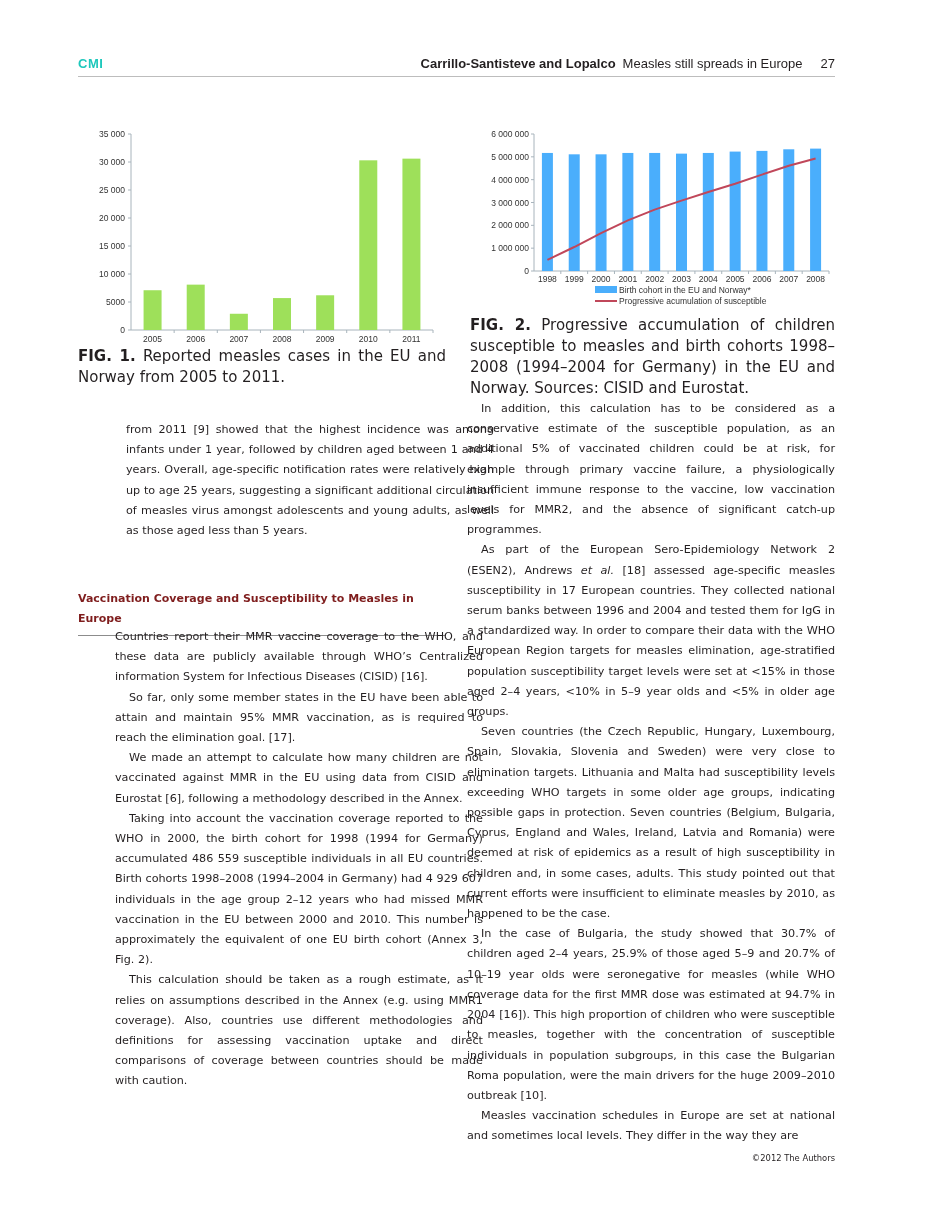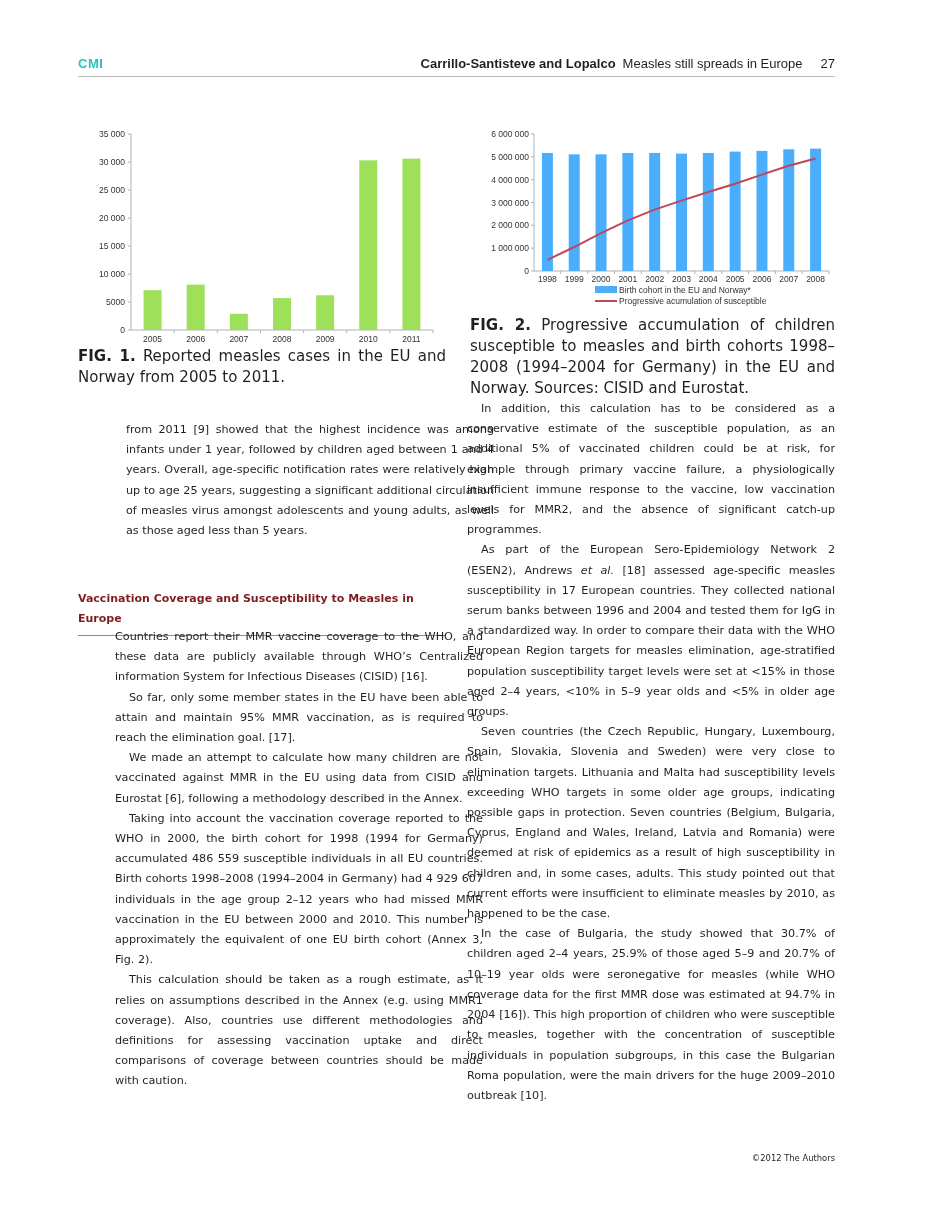--- a/index.html
+++ b/index.html
@@ -167,17 +167,18 @@
   <p class="indent">We made an attempt to calculate how many children are not vaccinated against MMR in the EU using data from CISID and Eurostat [6], following a methodology described in the Annex.</p>
   <p class="indent">Taking into account the vaccination coverage reported to the WHO in 2000, the birth cohort for 1998 (1994 for Germany) accumulated 486 559 susceptible individuals in all EU countries. Birth cohorts 1998–2008 (1994–2004 in Germany) had 4 929 607 individuals in the age group 2–12 years who had missed MMR vaccination in the EU between 2000 and 2010. This number is approximately the equivalent of one EU birth cohort (Annex 3, Fig. 2).</p>
   <p class="indent">This calculation should be taken as a rough estimate, as it relies on assumptions described in the Annex (e.g. using MMR1 coverage). Also, countries use different methodologies and definitions for assessing vaccination uptake and direct comparisons of coverage between countries should be made with caution.</p>
 </div>
 
 <div class="col" style="left:467px; top:399px;">
   <p class="indent">In addition, this calculation has to be considered as a conservative estimate of the susceptible population, as an additional 5% of vaccinated children could be at risk, for example through primary vaccine failure, a physiologically insufficient immune response to the vaccine, low vaccination levels for MMR2, and the absence of significant catch-up programmes.</p>
   <p class="indent"><span>As part of the European Sero-Epidemiology Network 2 (ESEN2), Andrews </span><i>et al.</i><span> [18] assessed age-specific measles susceptibility in 17 European countries. They collected national serum banks between 1996 and 2004 and tested them for IgG in a standardized way. In order to compare their data with the WHO European Region targets for measles elimination, age-stratified population susceptibility target levels were set at &lt;15% in those aged 2–4 years, &lt;10% in 5–9 year olds and &lt;5% in older age groups.</span></p>
   <p class="indent">Seven countries (the Czech Republic, Hungary, Luxembourg, Spain, Slovakia, Slovenia and Sweden) were very close to elimination targets. Lithuania and Malta had susceptibility levels exceeding WHO targets in some older age groups, indicating possible gaps in protection. Seven countries (Belgium, Bulgaria, Cyprus, England and Wales, Ireland, Latvia and Romania) were deemed at risk of epidemics as a result of high susceptibility in children and, in some cases, adults. This study pointed out that current efforts were insufficient to eliminate measles by 2010, as happened to be the case.</p>
   <p class="indent">In the case of Bulgaria, the study showed that 30.7% of children aged 2–4 years, 25.9% of those aged 5–9 and 20.7% of 10–19 year olds were seronegative for measles (while WHO coverage data for the first MMR dose was estimated at 94.7% in 2004 [16]). This high proportion of children who were susceptible to measles, together with the concentration of susceptible individuals in population subgroups, in this case the Bulgarian Roma population, were the main drivers for the huge 2009–2010 outbreak [10].</p>
+  <p class="indent">Measles vaccination schedules in Europe are set at national and sometimes local levels. They differ in the way they are</p>
 </div>
 
 <div class="footer">
   <div>©2012 The Authors</div>
 </div>
 
 </body></html>

